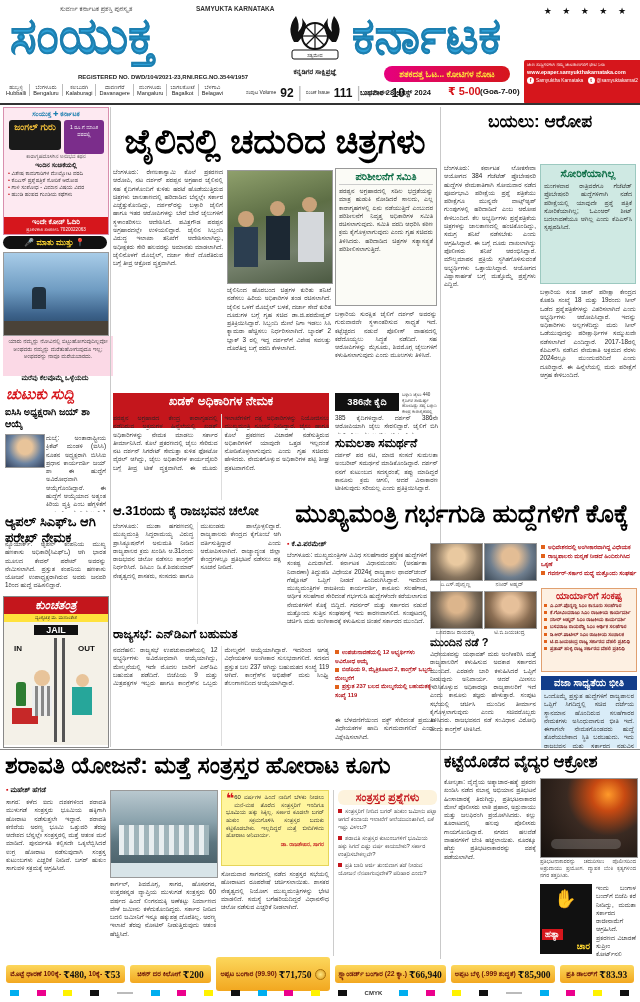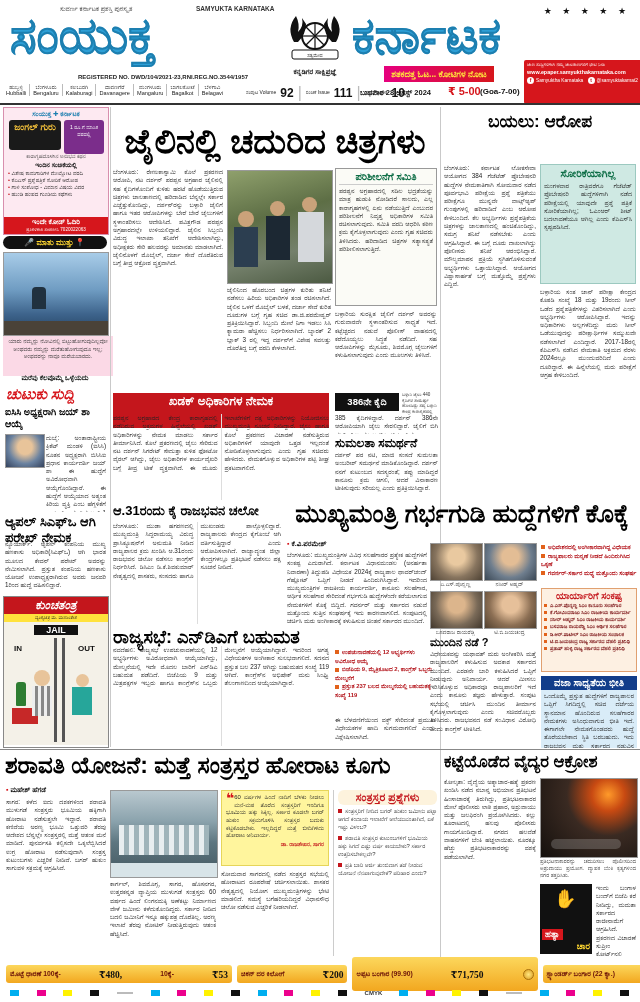--- a/index.html
+++ b/index.html
@@ -33,21 +33,21 @@
   .tealbox{background:#cfe9e3;border:1px solid #9cc9c0;}
   .greenhead{color:#0e6e46;font-weight:bold;}
   .yellowbox{background:#fff59d;border:1px solid #e6d55a;}
   .bluehead{background:#123d8a;color:#fff;font-weight:bold;text-align:center;}
   .bluebody{background:#d9ecf8;}
   .redlist{color:#b3131a;font-size:5.9px;line-height:1.45;font-weight:bold;text-align:left;}
   .sq{display:inline-block;width:4px;height:4px;background:#e2621b;margin-right:3px;vertical-align:middle;}
   .orangebox{background:#fdf0e2;border:1px solid #e0a070;}
   
   .chip{background:linear-gradient(#fcd75c,#f2a71f);border-radius:3px;color:#6b1208;font-weight:bold;
-        display:flex;align-items:center;justify-content:center;font-size:6.8px;padding:0 4px;white-space:nowrap;gap:36px;}
+        display:flex;align-items:center;justify-content:center;font-size:6.8px;padding:0 4px;white-space:nowrap;}
   .chip .rs{font-size:9.5px;font-family:"Liberation Serif","DejaVu Serif",serif;margin-left:2px;color:#111;}
   .cmyk span{display:inline-block;width:9px;height:6px;margin-right:1px;vertical-align:middle;}
   .soc{display:inline-block;width:7px;height:7px;border-radius:50%;background:#fff;color:#c4161c;
        font-size:5px;text-align:center;line-height:7px;font-weight:bold;margin-right:2px;}
 </style>
 </head>
 <body>
 
 <div id="page">
 
@@ -70,21 +70,21 @@
       <path d="M14 34 Q6 20 16 8 Q20 16 18 24 Q24 18 22 10 L26 16 Q26 26 18 34 Z" fill="#111"></path>
       <path d="M56 34 Q64 20 54 8 Q50 16 52 24 Q46 18 48 10 L44 16 Q44 26 52 34 Z" fill="#111"></path>
       <rect x="12" y="42" width="46" height="9" rx="2" fill="#fff" stroke="#111"></rect>
       <text x="35" y="49" text-anchor="middle" font-size="5" fill="#111">ಸತ್ಯಮೇವ</text>
     </svg>
   </div>
   <div class="abs b ctr" style="left:272px;top:68px;width:86px;font-size:7px;">ಕನ್ನಡಿಗರ ಸಾಕ್ಷಿಪ್ರಜ್ಞೆ</div>
 
   <div class="abs b" style="left:78px;top:74px;font-size:6px;color:#222;">REGISTERED NO. DWD/104/2021-23,RNI.REG.NO.3544/1957</div>
 
-  <div class="abs ctr" style="left:384px;top:66px;width:110px;height:16px;background:linear-gradient(90deg,#e6007e,#d6161c);color:#ffe23c;font-weight:bold;font-size:8.6px;line-height:16px;border-radius:0;">ಶತಕದತ್ತ ಓಟ... ಕೋಟಿಗಳ ನೋಟ</div>
+  <div class="abs ctr" style="left:384px;top:66px;width:126px;height:16px;background:linear-gradient(90deg,#e6007e,#d6161c);color:#ffe23c;font-weight:bold;font-size:8.6px;line-height:16px;border-radius:8px;">ಶತಕದತ್ತ ಓಟ... ಕೋಟಿಗಳ ನೋಟ</div>
 
   <div class="abs" style="left:524px;top:60px;width:112px;height:40px;background:#d6161c;color:#fff;padding:2px 3px;border-radius:2px;">
     <div style="font-size:4.6px;line-height:1.25;">ಜಾಣ ಸುದ್ದಿಗಳಿಗಾಗಿ ನಮ್ಮ ಜಾಲತಾಣಗಳಿಗೆ ಭೇಟಿ ನೀಡಿ</div>
     <div style="font-size:5.4px;font-weight:bold;margin-top:1px;">www.epaper.samyukthakarnataka.com</div>
     <div style="margin-top:2px;font-size:4.8px;">
       <span class="soc">f</span><span>Samyuktha Karnataka</span>
       <span class="soc" style="margin-left:3px;">t</span><span>@samyuktakarnat2</span>
     </div>
   </div>
 
@@ -225,21 +225,21 @@
   <div class="abs body-txt" style="left:335px;top:451px;width:103px;height:50px;">ದರ್ಶನ್ ಪರ ನಟಿ, ಮಾಜಿ ಸಂಸದೆ ಸುಮಲತಾ ಅಂಬರೀಶ್ ಸಮರ್ಥನೆ ಮಾಡಿಕೊಂಡಿದ್ದಾರೆ. ದರ್ಶನ್ ನನಗೆ ಕುಟುಂಬದ ಸದಸ್ಯರಂತೆ; ತಪ್ಪು ಮಾಡಿದ್ದರೆ ಕಾನೂನು ಕ್ರಮ ಆಗಲಿ, ಆದರೆ ವಿನಾಕಾರಣ ಟೀಕಿಸುವುದು ಸರಿಯಲ್ಲ ಎಂದು ಪ್ರತಿಕ್ರಿಯಿಸಿದ್ದಾರೆ.</div>
 
   <div class="abs hl" style="left:113px;top:504px;width:168px;font-size:13px;line-height:1.1;">ಆ.31ರಂದು ಕೈ ರಾಜಭವನ ಚಲೋ</div>
   <div class="abs body-txt cols2" style="left:113px;top:522px;width:168px;height:102px;">ಬೆಂಗಳೂರು: ಮುಡಾ ಹಗರಣದಲ್ಲಿ ಮುಖ್ಯಮಂತ್ರಿ ಸಿದ್ದರಾಮಯ್ಯ ವಿರುದ್ಧ ಪ್ರಾಸಿಕ್ಯೂಷನ್‌ಗೆ ಅನುಮತಿ ನೀಡಿದ ರಾಜ್ಯಪಾಲರ ಕ್ರಮ ಖಂಡಿಸಿ ಆ.31ರಂದು ರಾಜಭವನ ಚಲೋ ನಡೆಸಲು ಕಾಂಗ್ರೆಸ್ ನಿರ್ಧರಿಸಿದೆ. ಡಿಸಿಎಂ ಡಿ.ಕೆ.ಶಿವಕುಮಾರ್ ನೇತೃತ್ವದಲ್ಲಿ ಶಾಸಕರು, ಸಂಸದರು ಹಾಗೂ ಮುಖಂಡರು ಪಾಲ್ಗೊಳ್ಳಲಿದ್ದಾರೆ. ರಾಜ್ಯಪಾಲರು ಕೇಂದ್ರದ ಕೈಗೊಂಬೆ ಆಗಿ ವರ್ತಿಸುತ್ತಿದ್ದಾರೆ ಎಂದು ಆರೋಪಿಸಲಾಗಿದೆ. ರಾಜ್ಯಾದ್ಯಂತ ಜಿಲ್ಲಾ ಕೇಂದ್ರಗಳಲ್ಲೂ ಪ್ರತಿಭಟನೆ ನಡೆಸಲು ಪಕ್ಷ ಸೂಚನೆ ನೀಡಿದೆ.</div>
 
   <div class="abs hl ctr" style="left:286px;top:500px;width:352px;font-size:25px;line-height:1.05;">ಮುಖ್ಯಮಂತ್ರಿ ಗರ್ಭಗುಡಿ ಹುದ್ದೆಗಳಿಗೆ ಕೊಕ್ಕೆ</div>
 
   <div class="abs b" style="left:287px;top:540px;font-size:7px;color:#111;"><span style="color:#d6161c;">▪</span> <span>ಕೆ.ವಿ.ಪರಮೇಶ್</span></div>
   <div class="abs body-txt" style="left:287px;top:551px;width:140px;height:74px;">ಬೆಂಗಳೂರು: ಮುಖ್ಯಮಂತ್ರಿಗಳ ವಿವಿಧ ಸಲಹೆಗಾರರ ಪ್ರತ್ಯೇಕ ಹುದ್ದೆಗಳಿಗೆ ಸಂಕಷ್ಟ ಎದುರಾಗಿದೆ. ಕರ್ನಾಟಕ ವಿಧಾನಮಂಡಲ (ಅನರ್ಹತಾ ನಿವಾರಣಾ) ತಿದ್ದುಪಡಿ ವಿಧೇಯಕ 2024ಕ್ಕೆ ರಾಜ್ಯಪಾಲ ಥಾವರ್‌ಚಂದ್ ಗೆಹ್ಲೋಟ್ ಒಪ್ಪಿಗೆ ನೀಡದೆ ಹಿಂದಿರುಗಿಸಿದ್ದಾರೆ. ಇದರಿಂದ ಮುಖ್ಯಮಂತ್ರಿಗಳ ರಾಜಕೀಯ ಕಾರ್ಯದರ್ಶಿ, ಕಾನೂನು ಸಲಹೆಗಾರ, ಆರ್ಥಿಕ ಸಲಹೆಗಾರ ಸೇರಿದಂತೆ ಗರ್ಭಗುಡಿ ಹುದ್ದೆಗಳೆಂದೇ ಕರೆಯಲಾಗುವ ನೇಮಕಗಳಿಗೆ ಕೊಕ್ಕೆ ಬಿದ್ದಿದೆ. ಗವರ್ನರ್ ಮತ್ತು ಸರ್ಕಾರದ ನಡುವೆ ಮತ್ತೊಂದು ಸುತ್ತಿನ ಸಂಘರ್ಷಕ್ಕೆ ಇದು ಕಾರಣವಾಗಲಿದೆ. ಸಂಪುಟದಲ್ಲಿ ಚರ್ಚಿಸಿ ಮರು ಅಂಗೀಕಾರಕ್ಕೆ ಕಳುಹಿಸುವ ಚಿಂತನೆ ಸರ್ಕಾರದ ಮುಂದಿದೆ.</div>
 
-  <div class="abs hl" style="left:113px;top:627px;width:195px;font-size:18px;">ರಾಜ್ಯಸಭೆ: ಎನ್‌ಡಿಎಗೆ ಬಹುಮತ</div>
+  <div class="abs hl" style="left:113px;top:627px;width:195px;font-size:12px;">ರಾಜ್ಯಸಭೆ: ಎನ್‌ಡಿಎಗೆ ಬಹುಮತ</div>
   <div class="abs body-txt cols2" style="left:113px;top:646px;width:216px;height:100px;">ನವದೆಹಲಿ: ರಾಜ್ಯಸಭೆ ಉಪಚುನಾವಣೆಯಲ್ಲಿ 12 ಅಭ್ಯರ್ಥಿಗಳು ಅವಿರೋಧವಾಗಿ ಆಯ್ಕೆಯಾಗಿದ್ದು, ಮೇಲ್ಮನೆಯಲ್ಲಿ ಇದೇ ಮೊದಲ ಬಾರಿಗೆ ಎನ್‌ಡಿಎ ಬಹುಮತ ಪಡೆದಿದೆ. ಬಿಜೆಪಿಯ 9 ಮತ್ತು ಮಿತ್ರಪಕ್ಷಗಳ ಇಬ್ಬರು ಹಾಗೂ ಕಾಂಗ್ರೆಸ್‌ನ ಒಬ್ಬರು ಮೇಲ್ಮನೆಗೆ ಆಯ್ಕೆಯಾಗಿದ್ದಾರೆ. ಇದರಿಂದ ಅಗತ್ಯ ವಿಧೇಯಕಗಳ ಅಂಗೀಕಾರ ಸುಲಭವಾಗಲಿದೆ. ಸದನದ ಪ್ರಸ್ತುತ ಬಲ 237 ಆಗಿದ್ದು ಬಹುಮತದ ಸಂಖ್ಯೆ 119 ಆಗಿದೆ. ಕಾಂಗ್ರೆಸ್‌ನ ಅಭಿಷೇಕ್ ಮನು ಸಿಂಘ್ವಿ ತೆಲಂಗಾಣದಿಂದ ಆಯ್ಕೆಯಾಗಿದ್ದಾರೆ.</div>
   <div class="abs" style="left:335px;top:648px;width:100px;">
     <div class="redlist"><span class="sq"></span><span>ಉಪಚುನಾವಣೆಯಲ್ಲಿ 12 ಅಭ್ಯರ್ಥಿಗಳು ಅವಿರೋಧ ಆಯ್ಕೆ</span></div>
     <div class="redlist"><span class="sq"></span><span>ಬಿಜೆಪಿಯ 9, ಮೈತ್ರಿಕೂಟದ 2, ಕಾಂಗ್ರೆಸ್ ಒಬ್ಬರು ಮೇಲ್ಮನೆಗೆ</span></div>
     <div class="redlist"><span class="sq"></span><span>ಪ್ರಸ್ತುತ 237 ಬಲದ ಮೇಲ್ಮನೆಯಲ್ಲಿ ಬಹುಮತಕ್ಕೆ ಸಂಖ್ಯೆ 119</span></div>
   </div>
   <div class="abs body-txt" style="left:335px;top:716px;width:100px;height:30px;">ಈ ಬೆಳವಣಿಗೆಯಿಂದ ವಕ್ಛ್ ಸೇರಿದಂತೆ ಪ್ರಮುಖ ವಿಧೇಯಕಗಳ ಹಾದಿ ಸುಗಮವಾಗಲಿದೆ ಎಂದು ವಿಶ್ಲೇಷಿಸಲಾಗಿದೆ.</div>
 
   <div class="abs hl ctr" style="left:444px;top:112px;width:192px;font-size:17px;line-height:1.15;">
       <div>ಬಯಲು: ಆರೋಪ</div>

